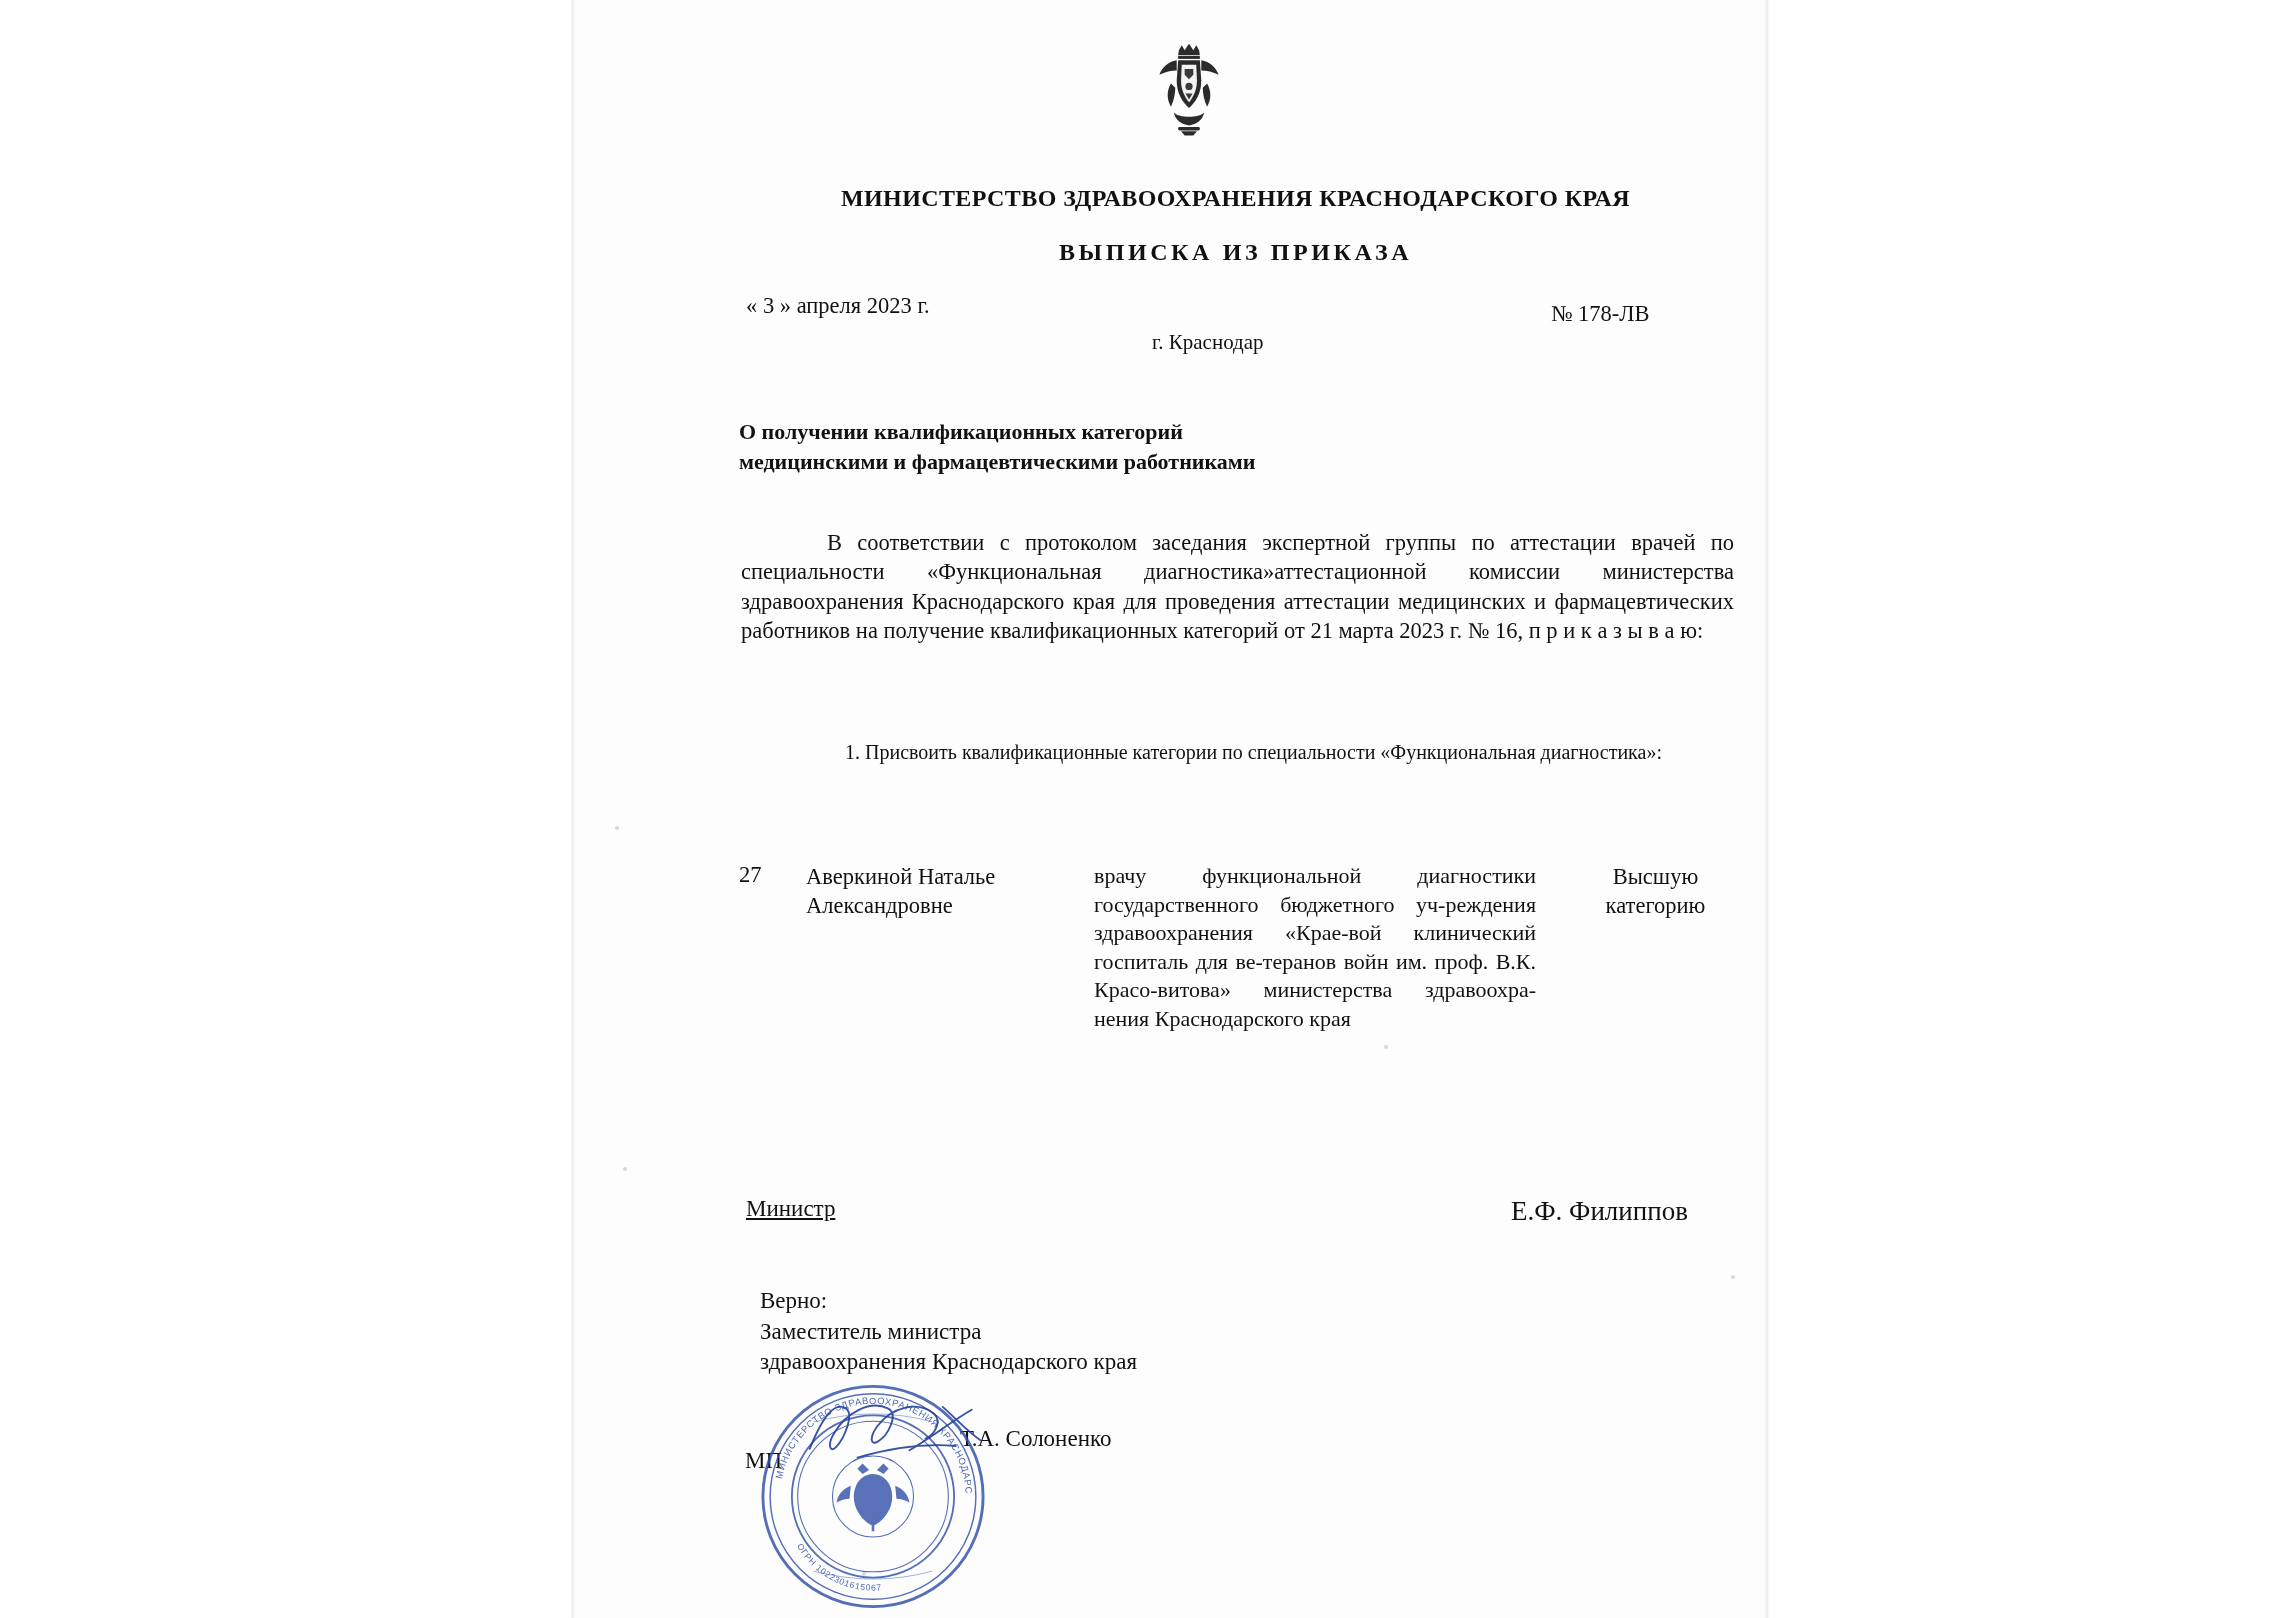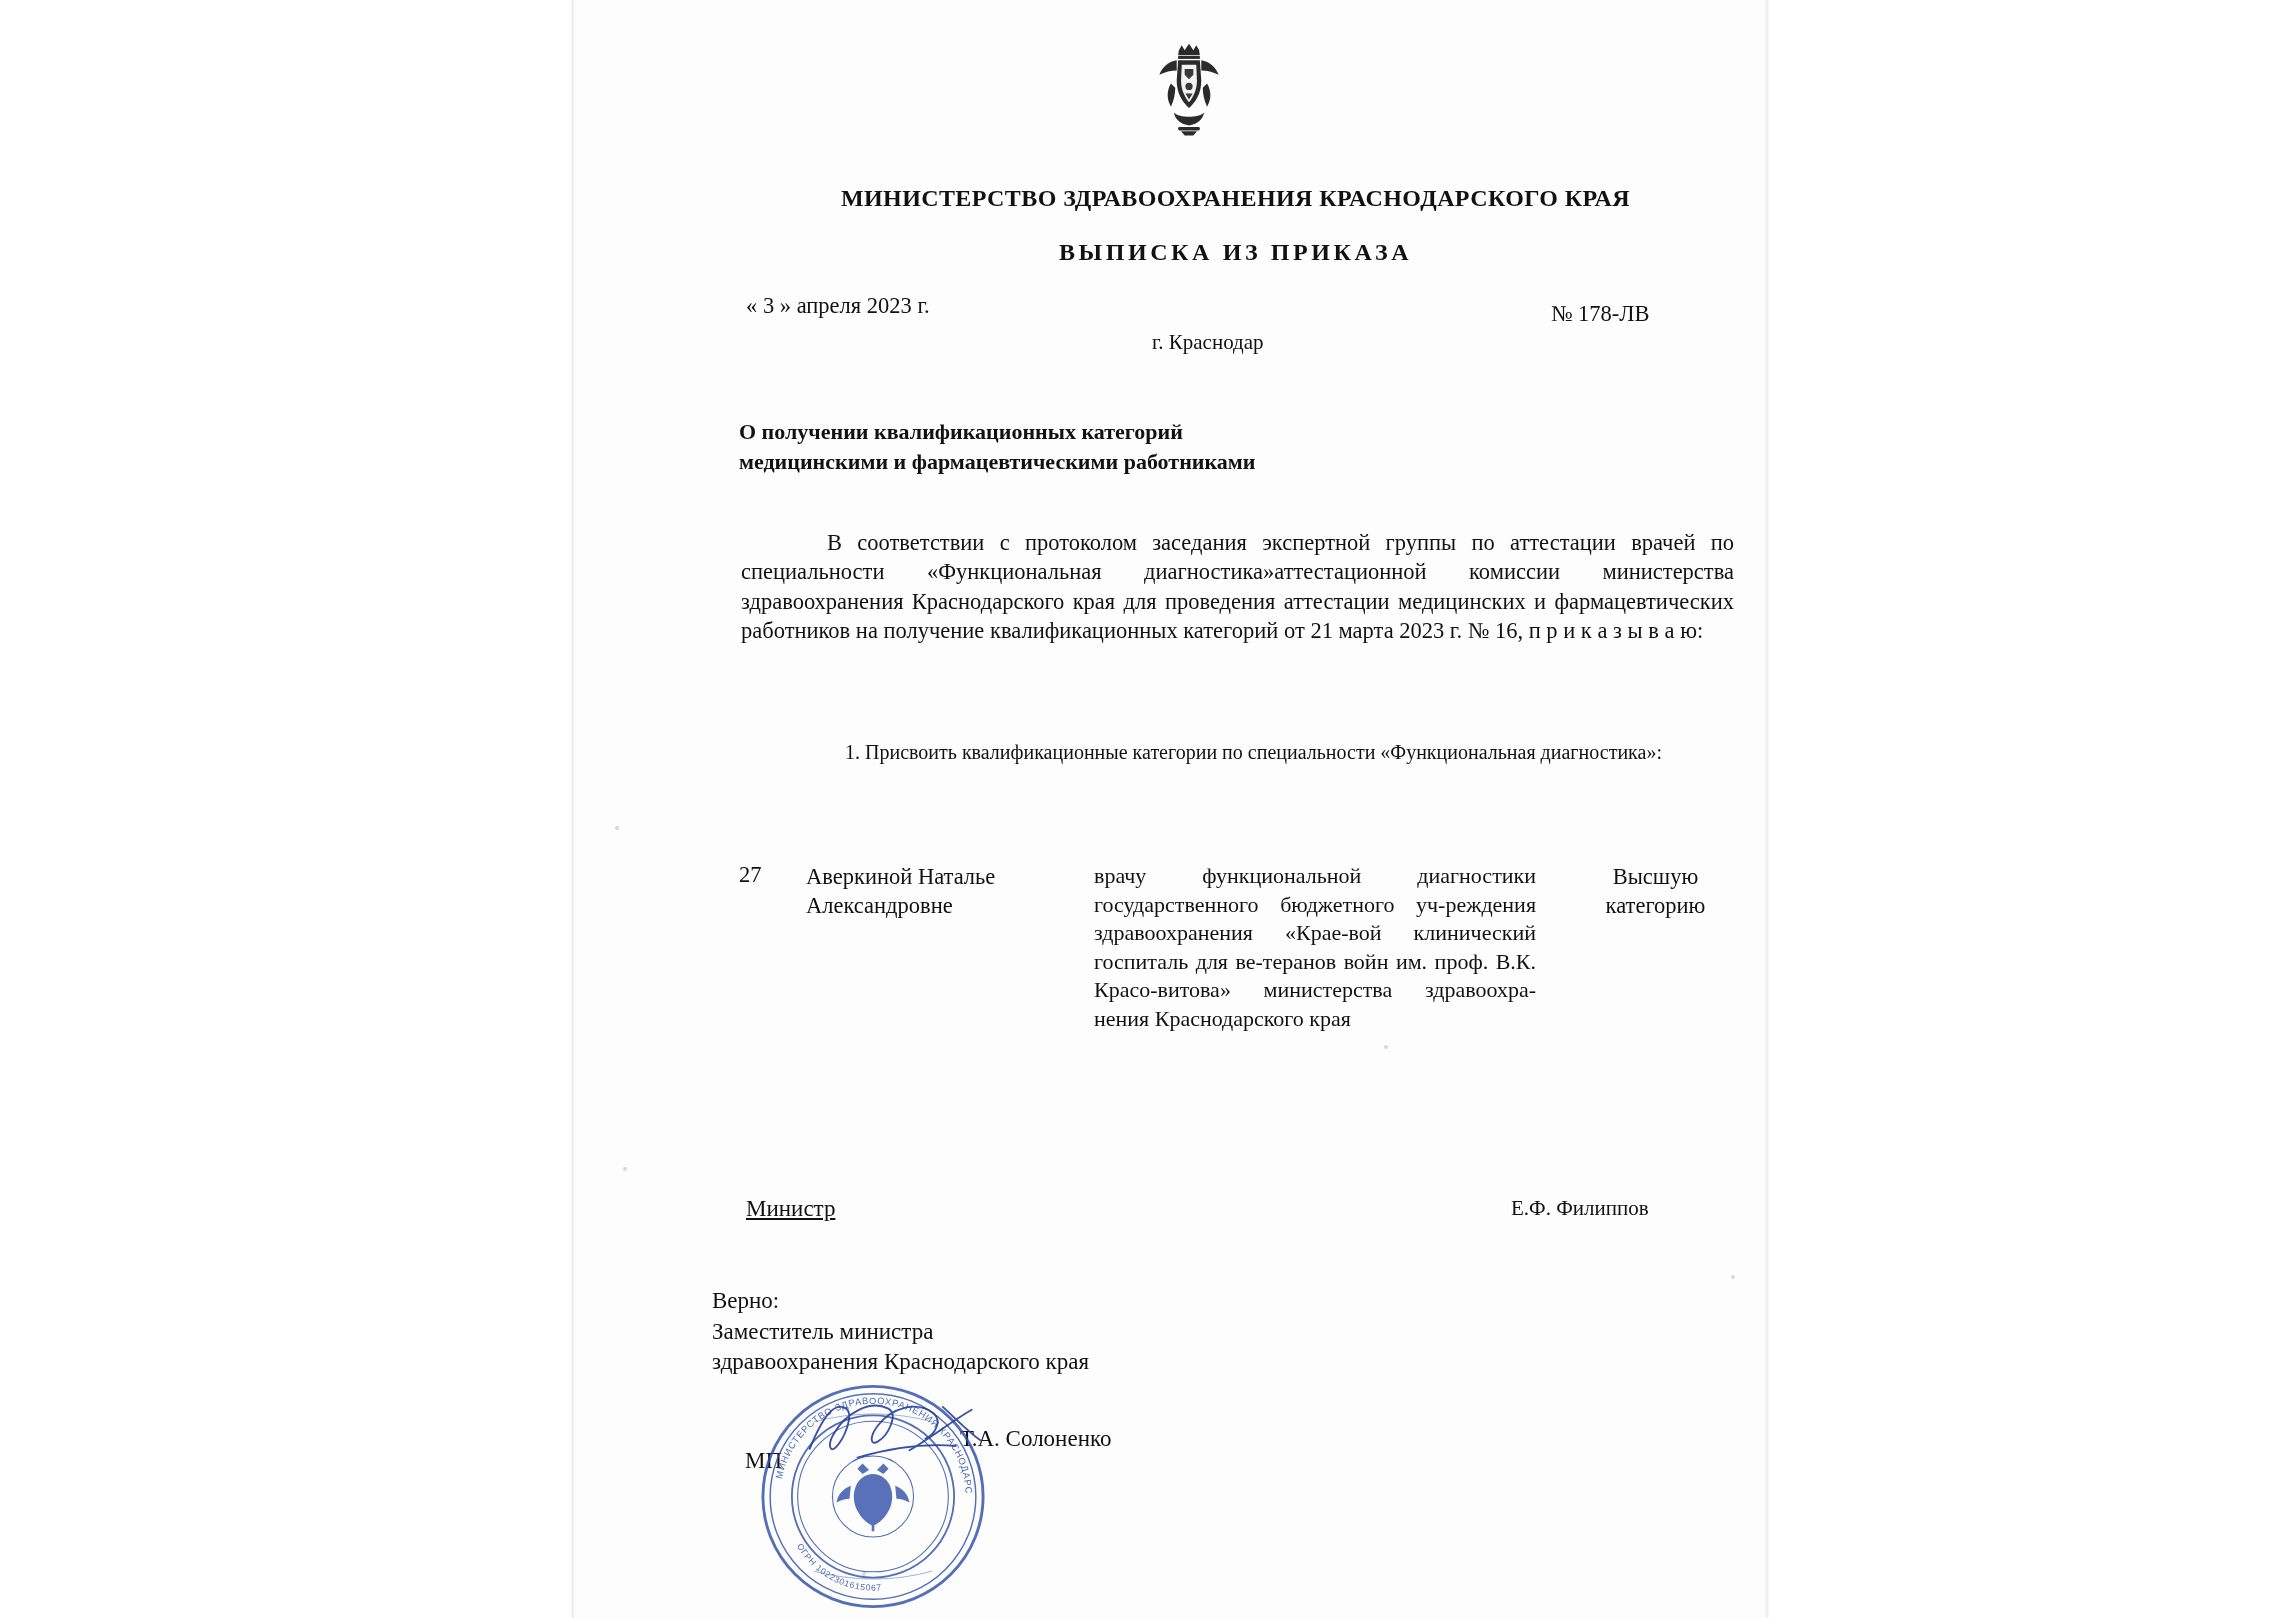--- a/index.html
+++ b/index.html
@@ -175,26 +175,26 @@
     position: absolute;
     left: 746px;
     top: 1196px;
     font-size: 23px;
     text-decoration: underline;
   }
   .sign-name {
     position: absolute;
     left: 1511px;
     top: 1196px;
-    font-size: 21px;
+    font-size: 27px;
   }
 
   .certify {
     position: absolute;
-    left: 712px;
+    left: 760px;
     top: 1286px;
     font-size: 23px;
     line-height: 1.33;
   }
   .certify-name {
     position: absolute;
     left: 960px;
     top: 1426px;
     font-size: 23px;
   }

